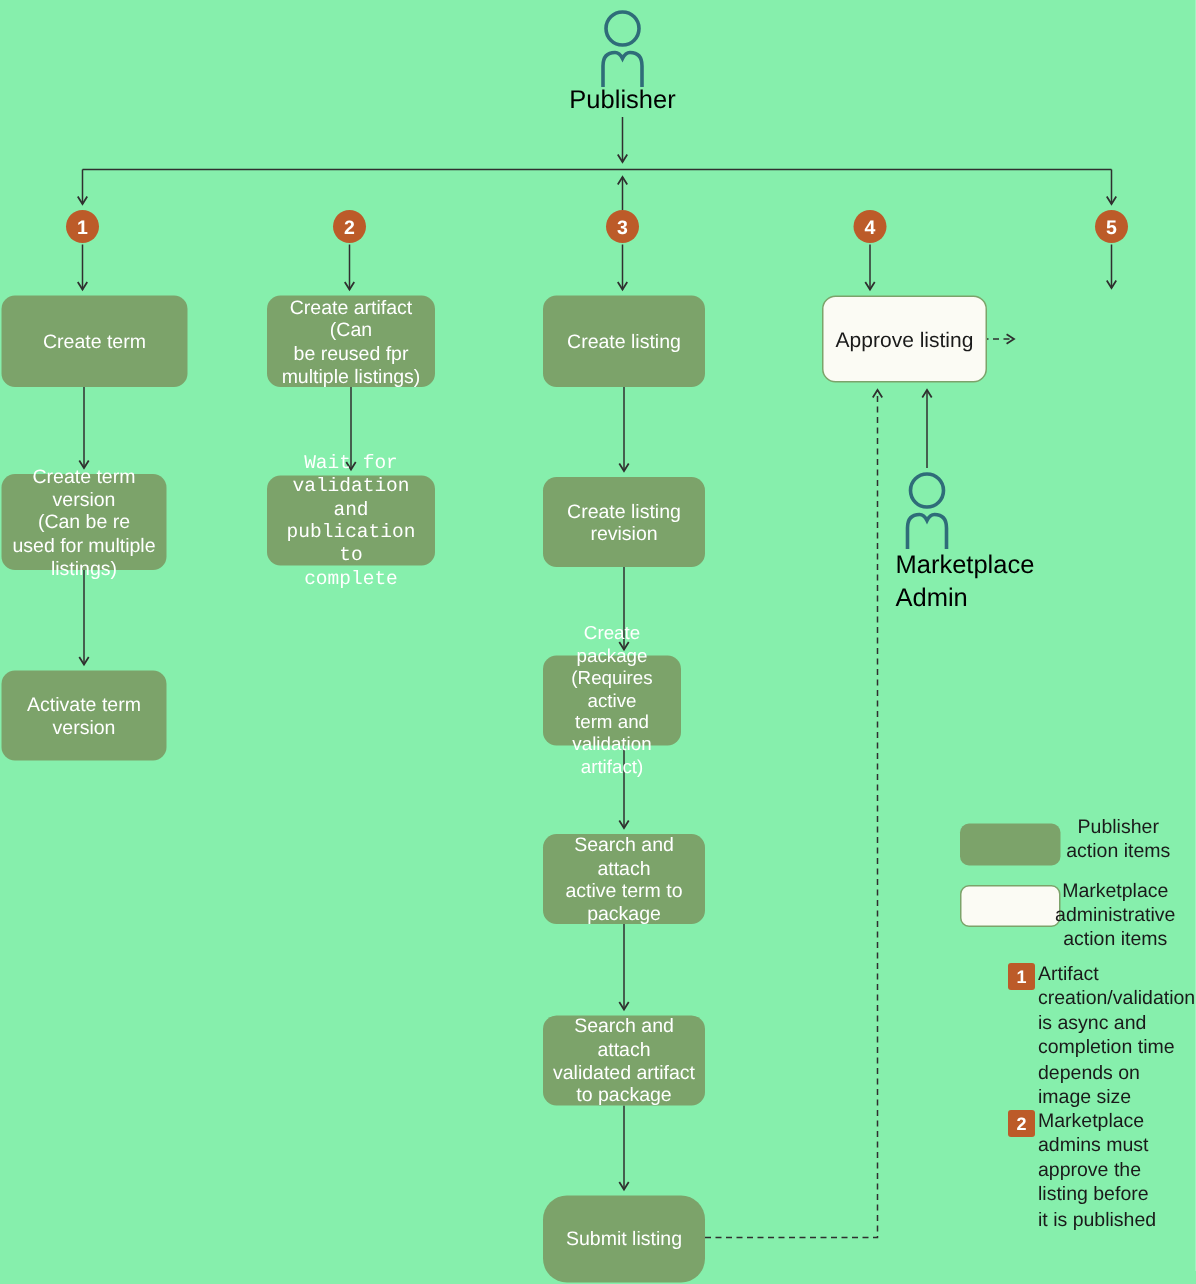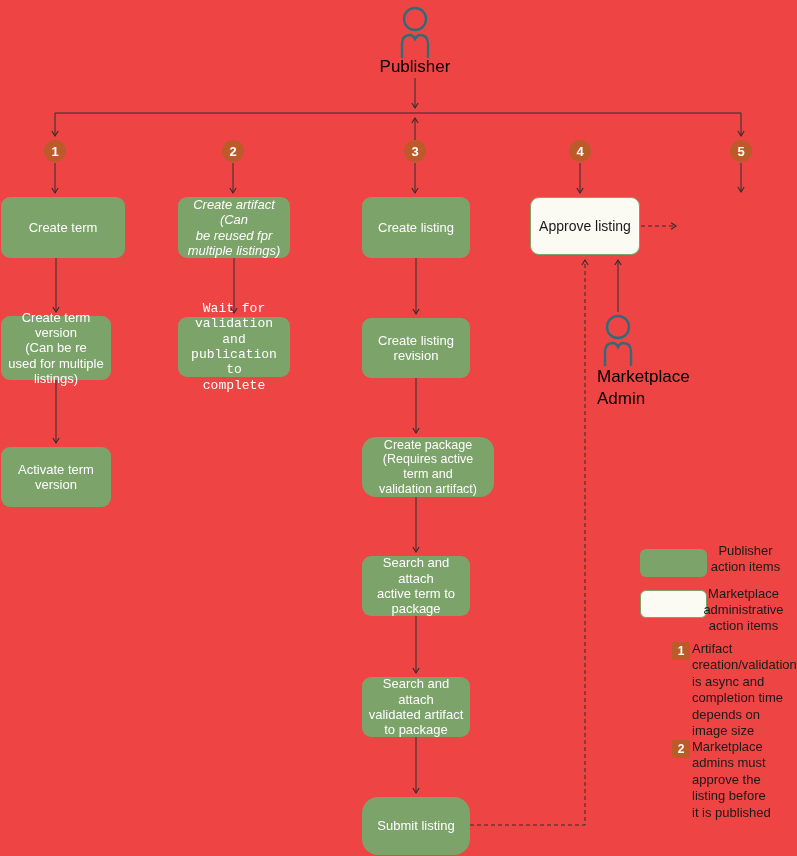--- a/index.html
+++ b/index.html
@@ -1,27 +1,27 @@
 <!DOCTYPE html>
 <html style="--green: #7CA36A; --light: #FBFBF4; --orange: #BC5B29; --teal: #2F6C79; --line: #2f2f2f; --ink: #1a1a1a;"><head>
 <meta charset="utf-8">
 <style>
   :root{
     --green:#7CA36A; --light:#FBFBF4; --orange:#BC5B29;
     --teal:#2F6C79; --line:#2f2f2f; --ink:#1a1a1a;
   }
   html,body{margin:0;padding:0;}
   body{font-family:"Liberation Sans","DejaVu Sans",sans-serif;background:#ffffff;}
-  .canvas{position:relative;width:797px;height:856px;background:#ef4444;overflow:hidden;}
+  .canvas{position:relative;width:797px;height:856px;background:#86efac;overflow:hidden;}
   .canvas svg.wires{position:absolute;left:0;top:0;z-index:1;}
   .node{position:absolute;z-index:2;display:flex;align-items:center;justify-content:center;
         text-align:center;border-radius:9px;font-size:13px;line-height:1.18;
         white-space:pre-line;padding:2px 4px;box-sizing:border-box;}
   .node.green{background:var(--green);color:#ffffff;}
-  .node.light{background:var(--light);border:1.5px solid var(--green);color:var(--ink);font-size:14px;}
+  .node.light{background:var(--light);border:1.5px solid var(--green);color:var(--ink);font-size:14px;margin-left:18px;}
   .step-circle{position:absolute;z-index:3;width:22px;height:22px;border-radius:50%;
         background:var(--orange);color:#fff;font-size:13px;font-weight:bold;
         display:flex;align-items:center;justify-content:center;}
   .actor{position:absolute;z-index:2;}
   .actor-label{position:absolute;z-index:2;color:#000;font-size:17px;line-height:1.3;white-space:pre-line;}
   .legend-swatch{position:absolute;z-index:2;border-radius:6px;box-sizing:border-box;}
   .legend-swatch.green{background:var(--green);}
   .legend-swatch.light{background:var(--light);border:1.5px solid var(--green);}
   .legend-label{position:absolute;z-index:2;color:var(--ink);font-size:13px;line-height:16px;
         text-align:center;white-space:pre-line;}
@@ -82,31 +82,31 @@
   <div class="step-circle" style="left:730px;top:140px;">5</div>
 
   <div class="node green" style="left:1px;top:197px;width:124px;height:61px;">Create term</div>
   <div class="node green" style="left:1px;top:447px;width:110px;height:60px;">Activate term
 version</div>
   <div class="node green" style="left:1px;top:316px;width:110px;height:64px;">Create term version
 (Can be re
 used for multiple
 listings)</div>
 
-  <div class="node green" style="left:178px;top:197px;width:112px;height:61px;font-style:italic;">Create artifact (Can
+  <div class="node green" style="left:178px;top:197px;width:112px;height:61px;">Create artifact (Can
 be reused fpr
 multiple listings)</div>
   <div class="node green" style="left:178px;top:317px;width:112px;height:60px;font-family:Liberation Mono, monospace;">Wait for validation
 and publication to
 complete</div>
 
   <div class="node green" style="left:362px;top:197px;width:108px;height:61px;">Create listing</div>
   <div class="node green" style="left:362px;top:318px;width:108px;height:60px;">Create listing
 revision</div>
-  <div class="node green" style="left:362px;top:437px;width:132px;height:60px;font-size:12.5px;border-radius:14px;">Create package
+  <div class="node green" style="left:362px;top:437px;width:92px;height:60px;font-size:12.5px;">Create package
 (Requires active
 term and
 validation artifact)</div>
   <div class="node green" style="left:362px;top:556px;width:108px;height:60px;">Search and attach
 active term to
 package</div>
   <div class="node green" style="left:362px;top:677px;width:108px;height:60px;">Search and attach
 validated artifact
 to package</div>
   <div class="node green" style="left:362px;top:797px;width:108px;height:58px;border-radius:16px;">Submit listing</div>

